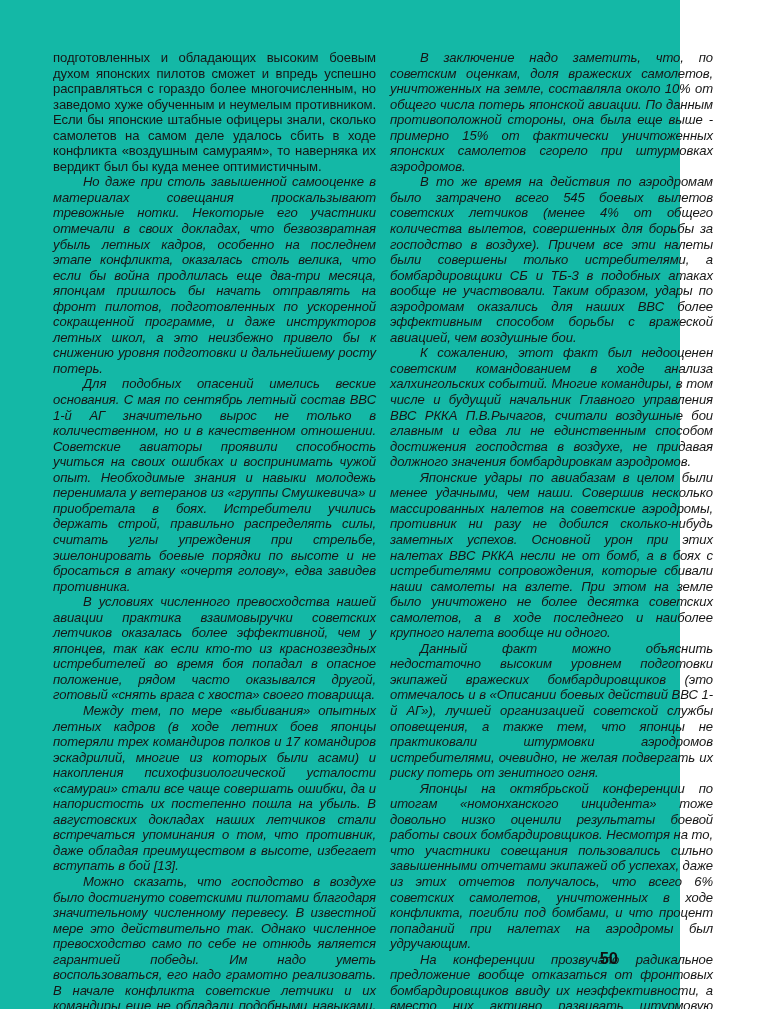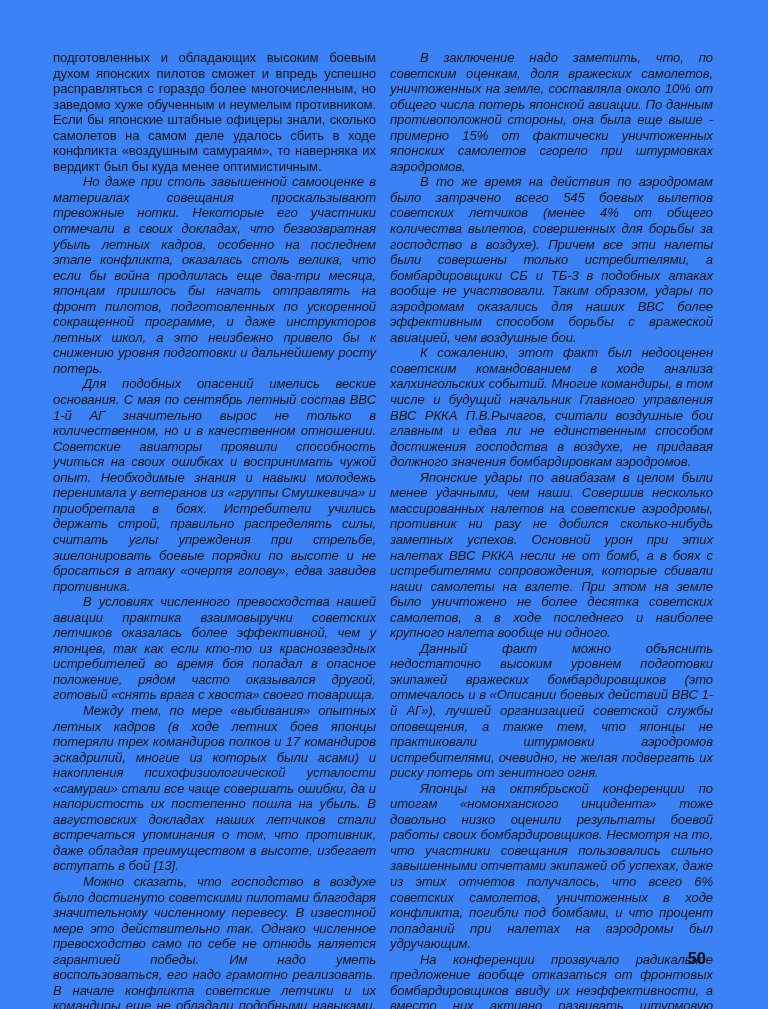--- a/index.html
+++ b/index.html
@@ -5,23 +5,23 @@
   html, body {
     margin: 0;
     padding: 0;
     width: 768px;
     height: 1009px;
     background: #ffffff;
     overflow: hidden;
   }
   .page {
     position: relative;
-    width: 768px;
+    width: 680px;
     height: 1009px;
-    background: #3b82f6;
+    background: #14b8a6;
     font-family: "Liberation Sans", "DejaVu Sans", sans-serif;
     color: #161616;
   }
   .text-block {
     position: absolute;
     left: 53px;
     top: 50px;
     width: 660px;
     display: flex;
     gap: 14px;

